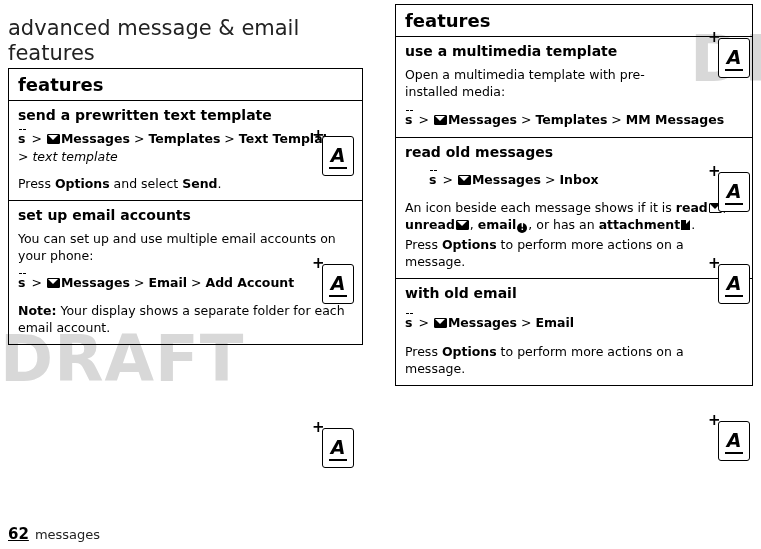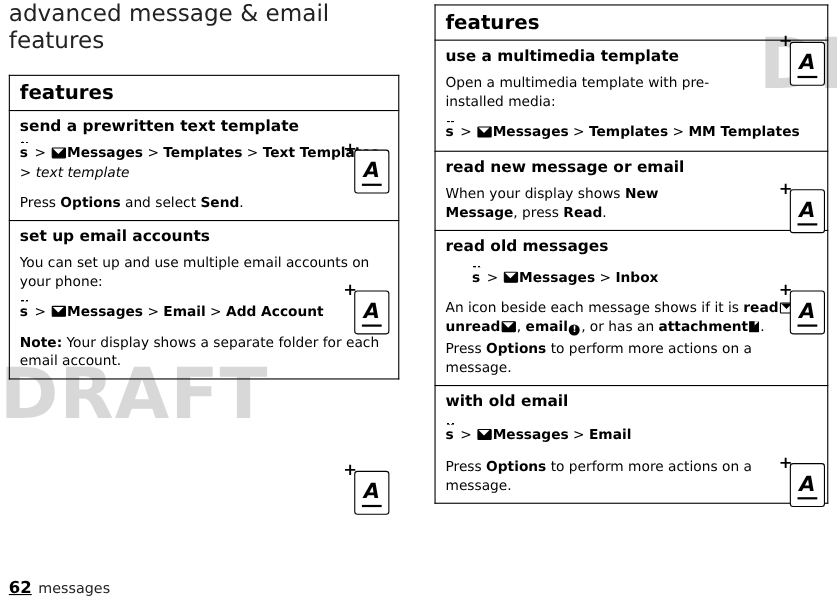--- a/index.html
+++ b/index.html
@@ -58,21 +58,21 @@
   .right-col {
     left: 395px;
     top: 0px;
     width: 358px;
   }
   h1.chapter-title {
     font-size: 21px;
     font-weight: normal;
     line-height: 25px;
     margin: 0;
-    padding: 0 0 0 0;
+    padding: 16px 0 0 0;
     letter-spacing: 0px;
     color: #222;
   }
   .title-wrap {
     position: absolute;
     left: 8px;
     top: 0px;
     width: 330px;
   }
   table.feat {
@@ -319,29 +319,21 @@
         <td class="hdr-cell">features</td>
       </tr>
       <tr>
         <td>
           <div class="feat-name">use a multimedia template</div>
           <div class="body-txt" style="max-width:240px;">Open a multimedia template with pre-installed media:</div>
           <div class="nav" style="margin-top:11px;">
             <span class="skey">s</span>
             <span> &gt; </span><span class="env"></span><b>Messages</b>
             <span> &gt; </span><b>Templates</b>
-            <span> &gt; </span><b>MM Templates</b>
-          </div>
-        </td>
-      </tr>
-      <tr>
-        <td>
-          <div class="feat-name">read new message or email</div>
-          <div class="body-txt" style="max-width:255px;">
-            <span>When your display shows </span><b>New Message</b><span>, press </span><b>Read</b><span>.</span>
+            <span> &gt; </span><b>MM Messages</b>
           </div>
         </td>
       </tr>
       <tr>
         <td>
           <div class="feat-name">read old messages</div>
           <div class="nav" style="margin-top:10px;margin-left:24px;">
             <span class="skey">s</span>
             <span> &gt; </span><span class="env"></span><b>Messages</b>
             <span> &gt; </span><b>Inbox</b>

